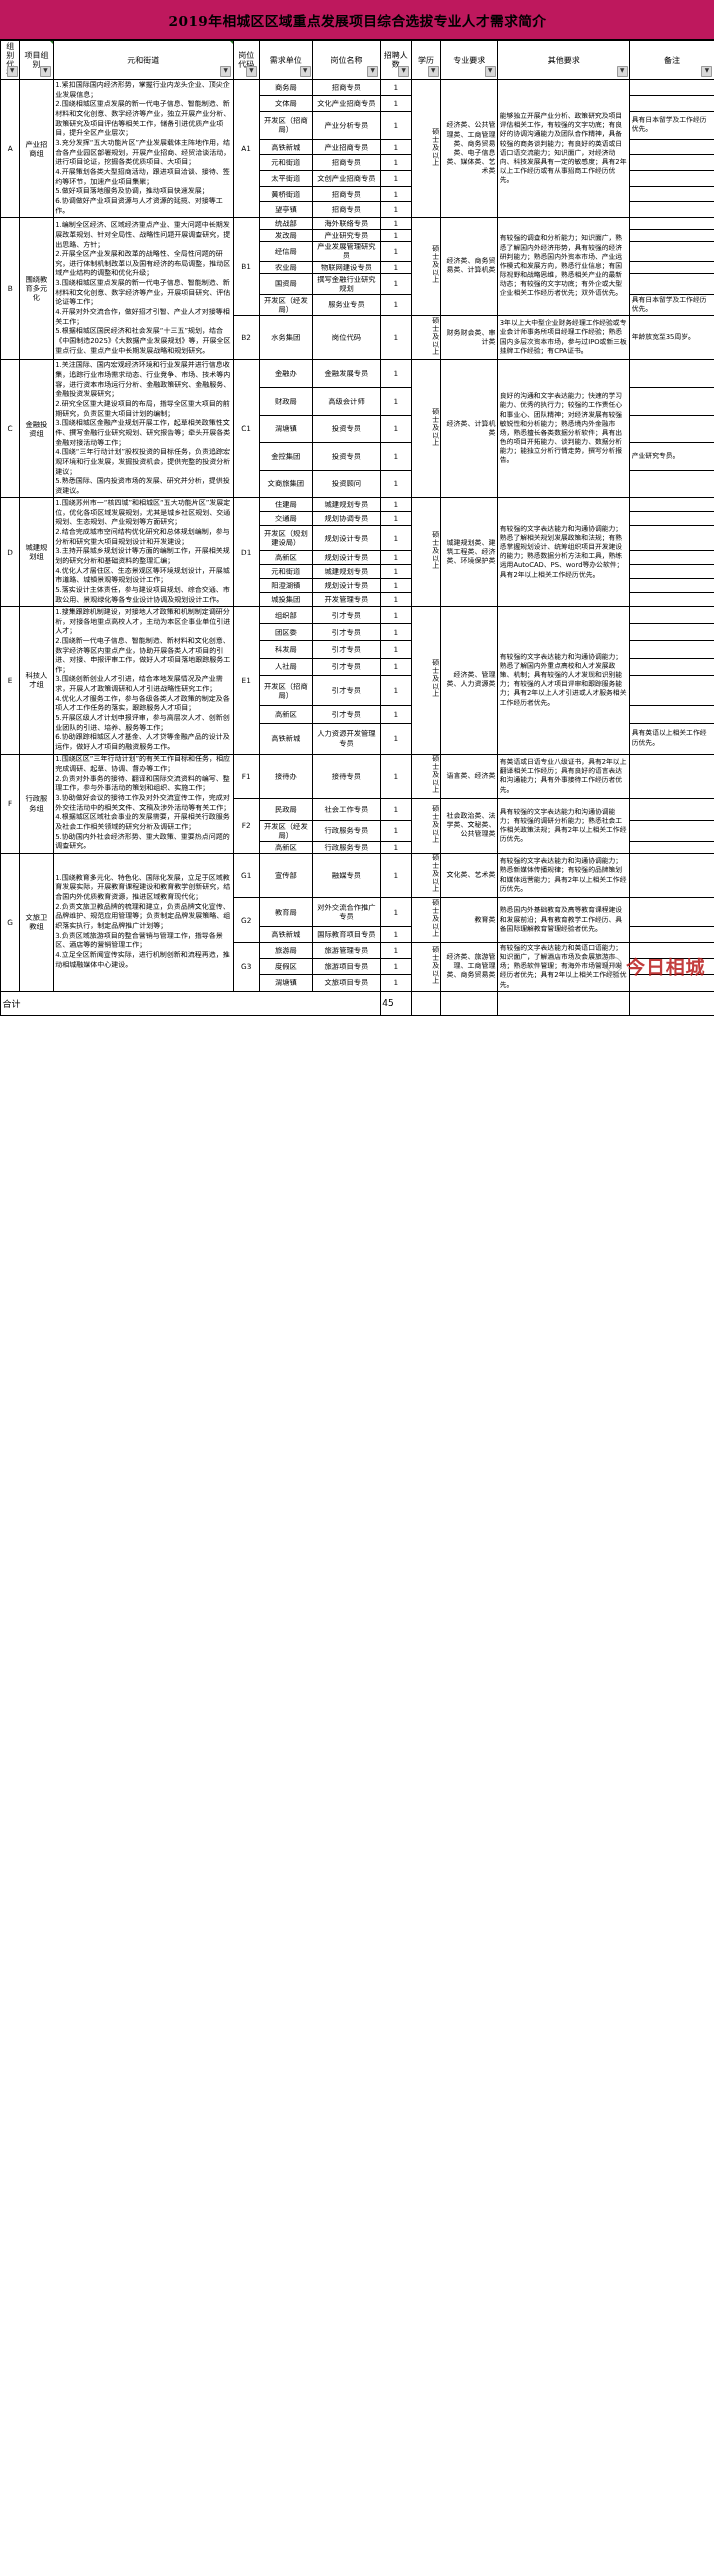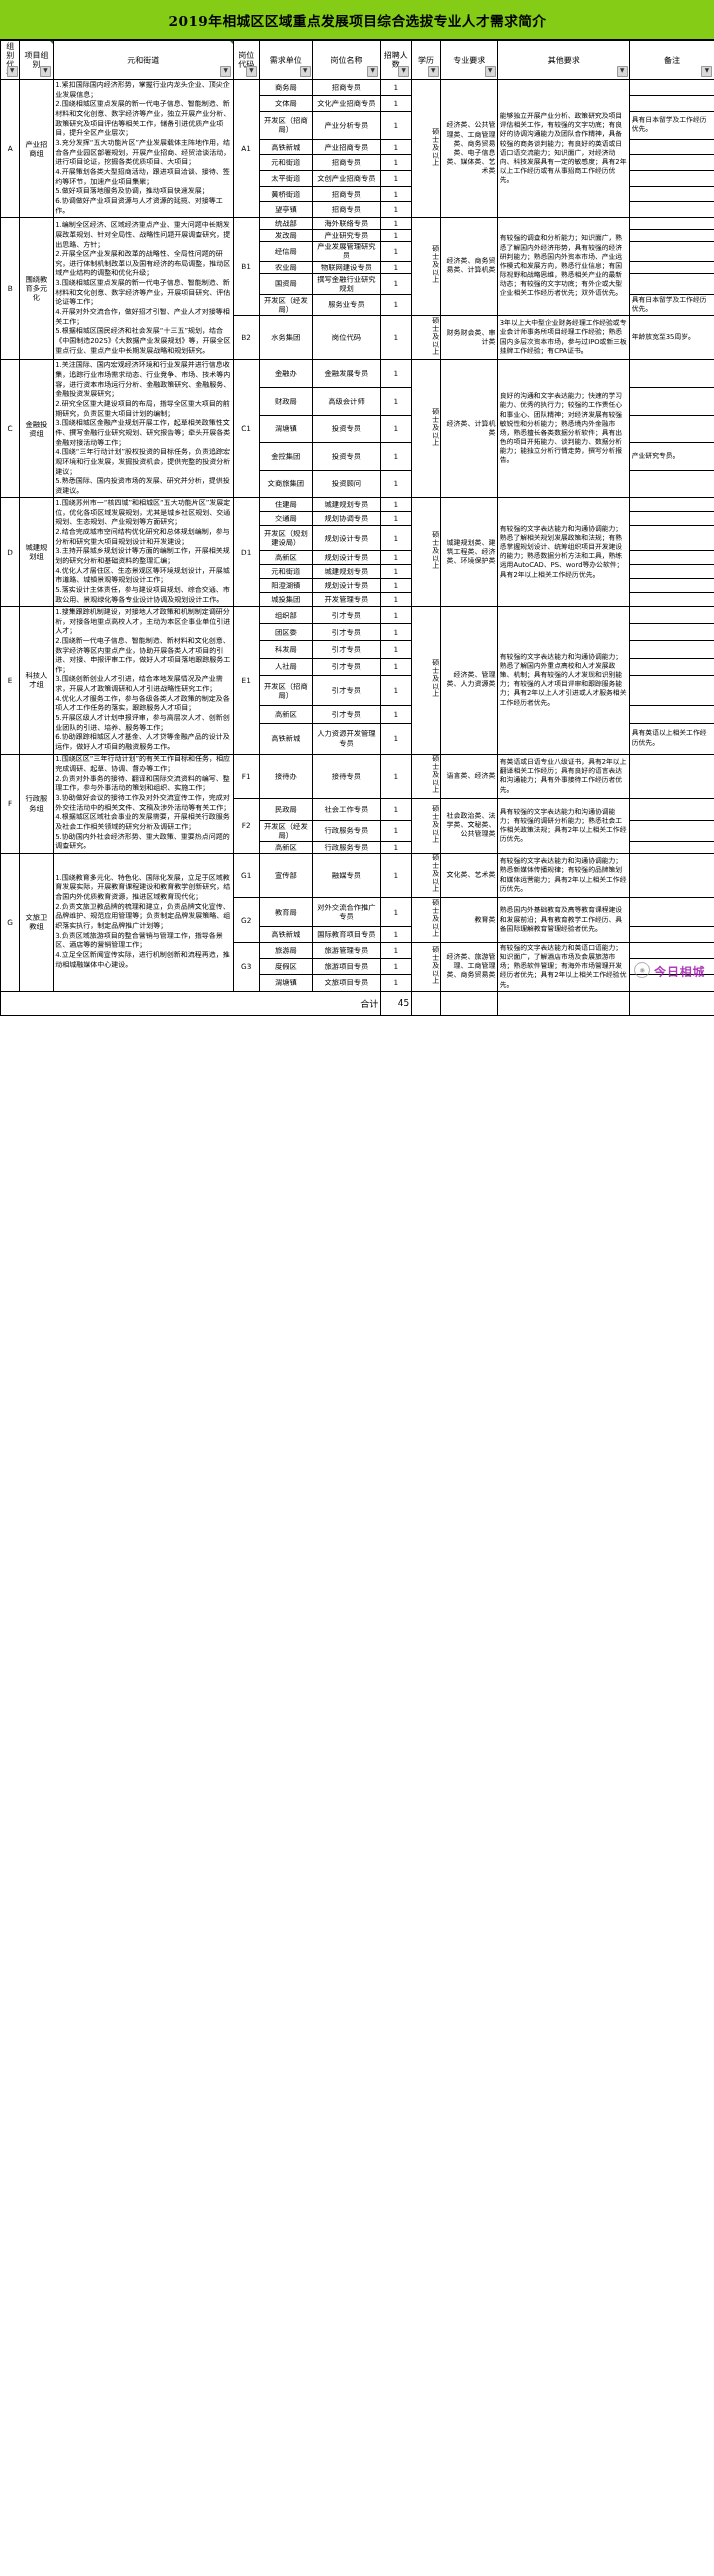--- a/index.html
+++ b/index.html
@@ -14,21 +14,21 @@
 
   
   .title-band{
     width:715px;
     height:40px;
     display:flex;
     align-items:center;
     justify-content:center;
     border-bottom:0.8px solid #000;
     box-sizing:border-box;
-    background:#84cc16;
+    background:#be185d;
   }
   .title-band .title-text{
     font-family:"DejaVu Serif","Liberation Serif",serif;
     font-size:13.7px;
     font-weight:bold;
     letter-spacing:0.4px;
     white-space:nowrap;
   }
 
   
@@ -100,24 +100,24 @@
   }
   td.c-other,td.c-remark{
     text-align:left;
     font-size:6.8px;
     line-height:1.35;
     padding:2.4px 2.4px;
     white-space:pre-line;
   }
   td.c-remark{text-align:left;}
   td.c-total{
-    text-align:right;font-size:9px;height:24px;
+    text-align:left;font-size:9px;height:24px;
     font-family:"DejaVu Serif","Liberation Serif",serif;
   }
-  td.c-totalnum{text-align:right;font-size:9px;}
+  td.c-totalnum{text-align:left;font-size:9px;}
   .vert{
     writing-mode:vertical-rl;
     text-orientation:upright;
     letter-spacing:0.8px;
     display:inline-block;
     line-height:1.15;
   }
 
   
   col.w-group{width:18px;}
@@ -144,23 +144,23 @@
     pointer-events:none;
   }
   .watermark .wm-logo{
     width:13.7px;height:13.7px;border-radius:50%;
     border:1.6px solid #9a9a9a;
     display:flex;align-items:center;justify-content:center;
     font-size:6.5px;color:#9a9a9a;
   }
   .watermark .wm-text{
     font-family:"DejaVu Serif","Liberation Serif",serif;
-    font-size:12px;
+    font-size:19px;
     font-weight:bold;
-    color:#a21caf;
+    color:#b91c1c;
     letter-spacing:0.8px;
   }
 </style>
 </head>
 <body>
 
 <div id="sheet">
 
   <div class="title-band">
     <span class="title-text">2019年相城区区域重点发展项目综合选拔专业人才需求简介</span>

